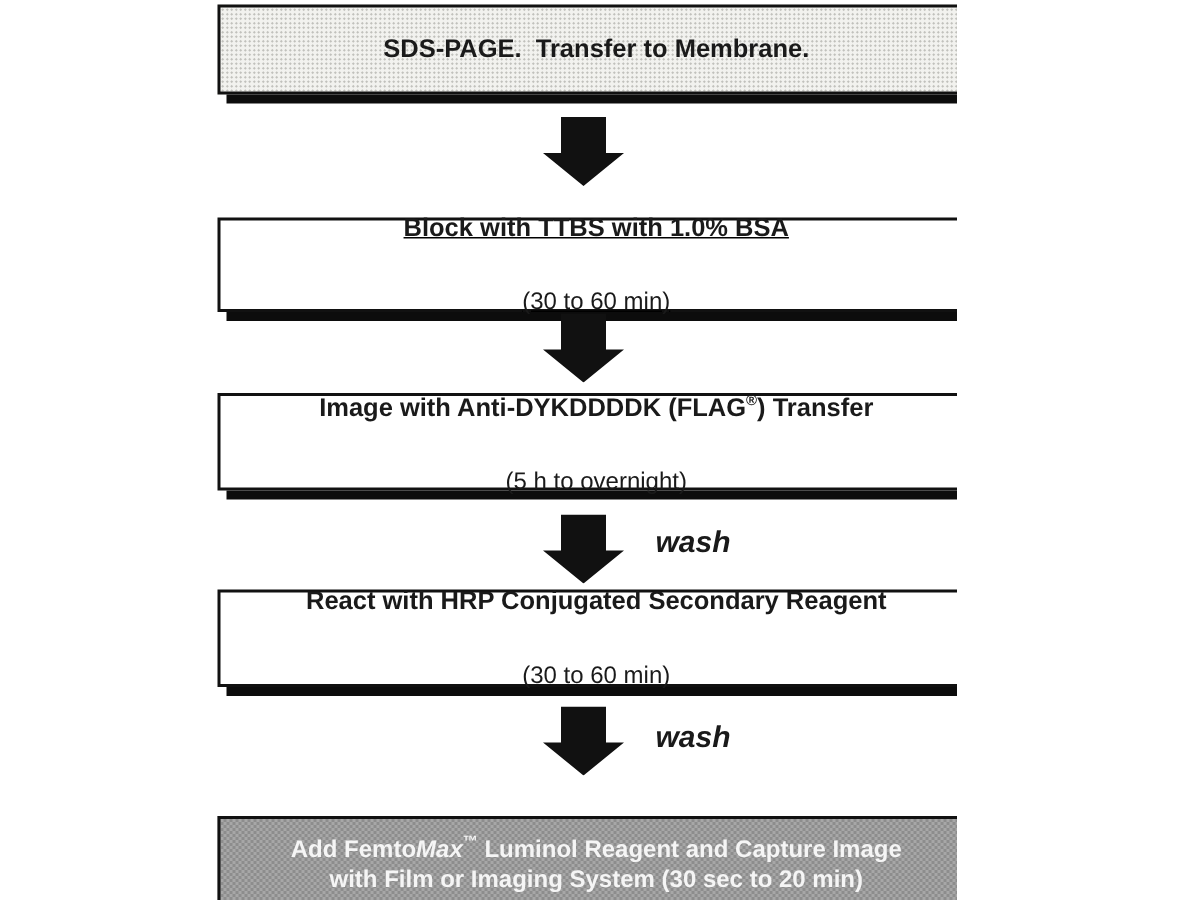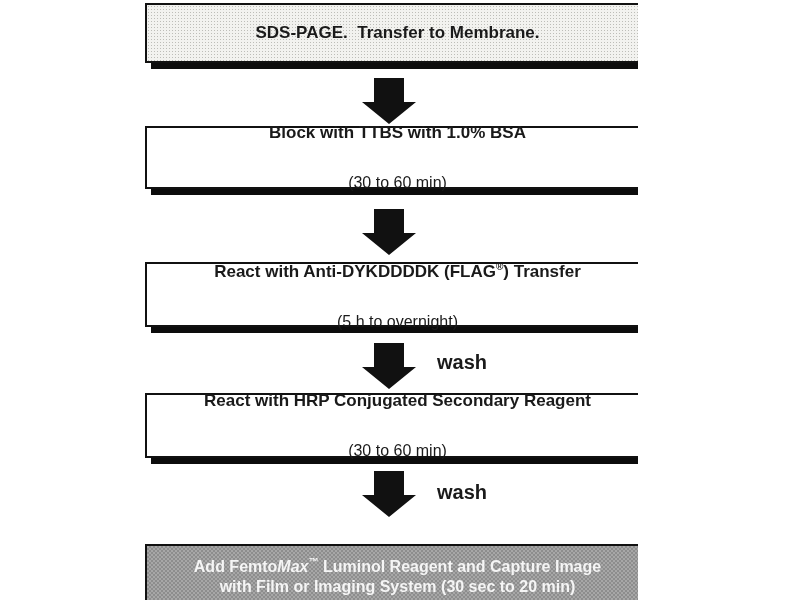--- a/index.html
+++ b/index.html
@@ -60,25 +60,26 @@
   .arrow {
     position: absolute;
     left: 361px;
     width: 56px;
     height: 46px;
   }
   .wash {
     position: absolute;
     font-size: 20px;
     font-weight: bold;
+    font-style: italic;
     color: #1a1a1a;
     text-align: center;
   }
   #box1 { top: 3px;   height: 60px; }
-  #box2 { top: 126px; height: 63px; }
+  #box2 { top: 145px; height: 63px; text-decoration: underline; }
   #box3 { top: 262px; height: 65px; }
   #box4 { top: 393px; height: 65px; }
   #box5 { top: 544px; height: 60px; }
   #arrow1 { top: 78px;  }
   #arrow2 { top: 209px; }
   #arrow3 { top: 343px; }
   #arrow4 { top: 471px; }
   #wash1 { left: 437px; top: 351px; }
   #wash2 { left: 437px; top: 481px; }
 </style>
@@ -98,21 +99,21 @@
   <div id="box2" class="box">
     <div class="line bold">Block with TTBS with 1.0% BSA</div>
     <div class="line duration">(30 to 60 min)</div>
   </div>
 
   <svg id="arrow2" class="arrow" viewBox="0 0 56 46">
     <polygon points="13,0 43,0 43,24 55,24 28,46 1,24 13,24" fill="#111111"></polygon>
   </svg>
 
   <div id="box3" class="box">
-    <div class="line bold"><span>React with Anti-DYKDDDDK (FLAG</span><sup class="mark">®</sup><span>) Transfer</span></div>
+    <div class="line bold"><span>Image with Anti-DYKDDDDK (FLAG</span><sup class="mark">®</sup><span>) Transfer</span></div>
     <div class="line duration">(5 h to overnight)</div>
   </div>
 
   <svg id="arrow3" class="arrow" viewBox="0 0 56 46">
     <polygon points="13,0 43,0 43,24 55,24 28,46 1,24 13,24" fill="#111111"></polygon>
   </svg>
   <div id="wash1" class="wash">wash</div>
 
   <div id="box4" class="box">
     <div class="line bold">React with HRP Conjugated Secondary Reagent</div>

